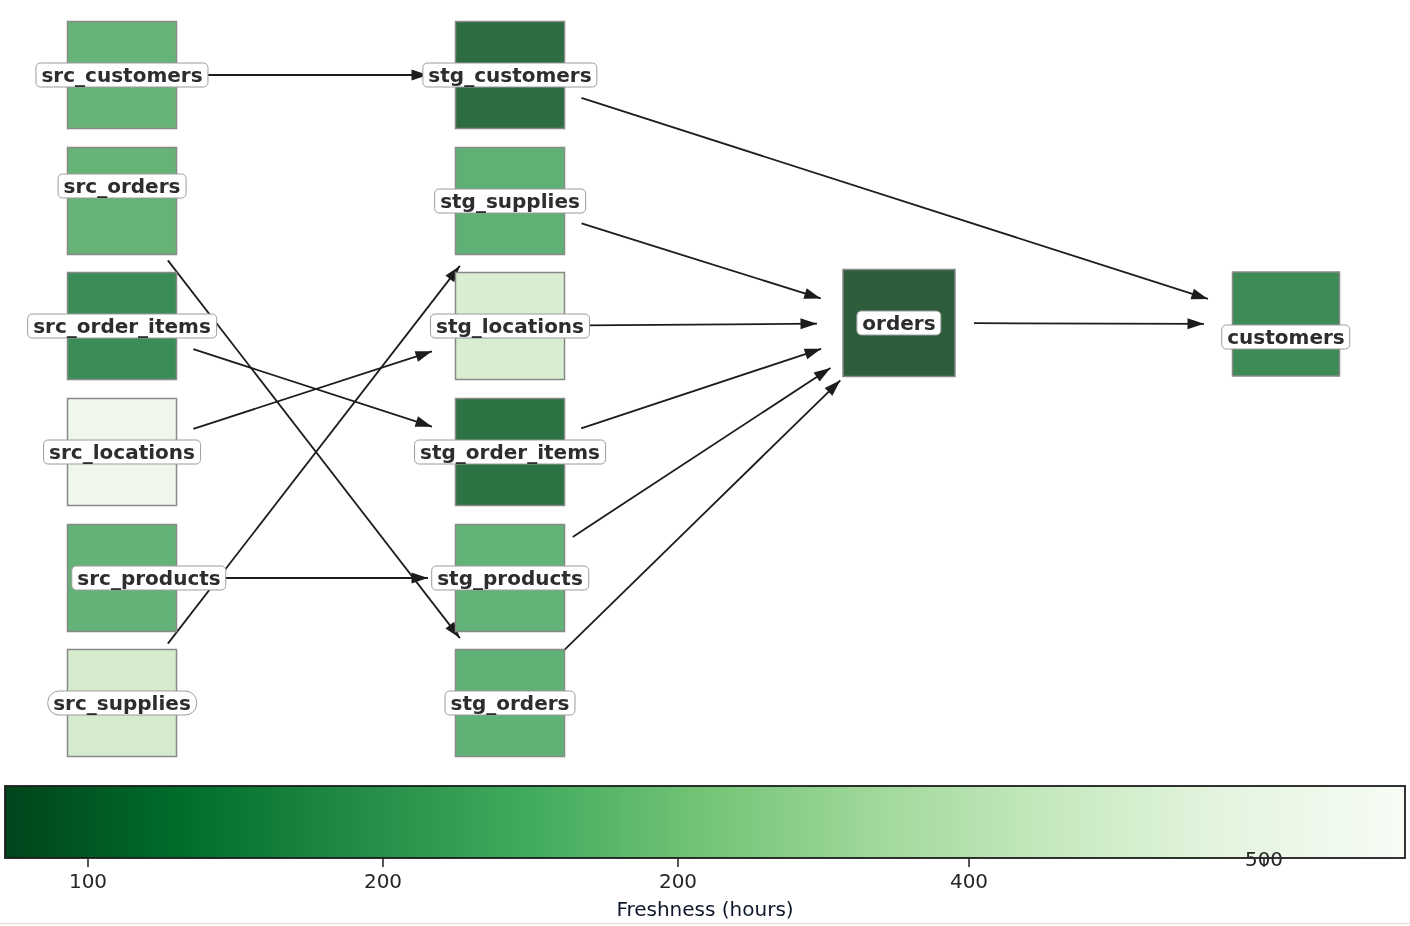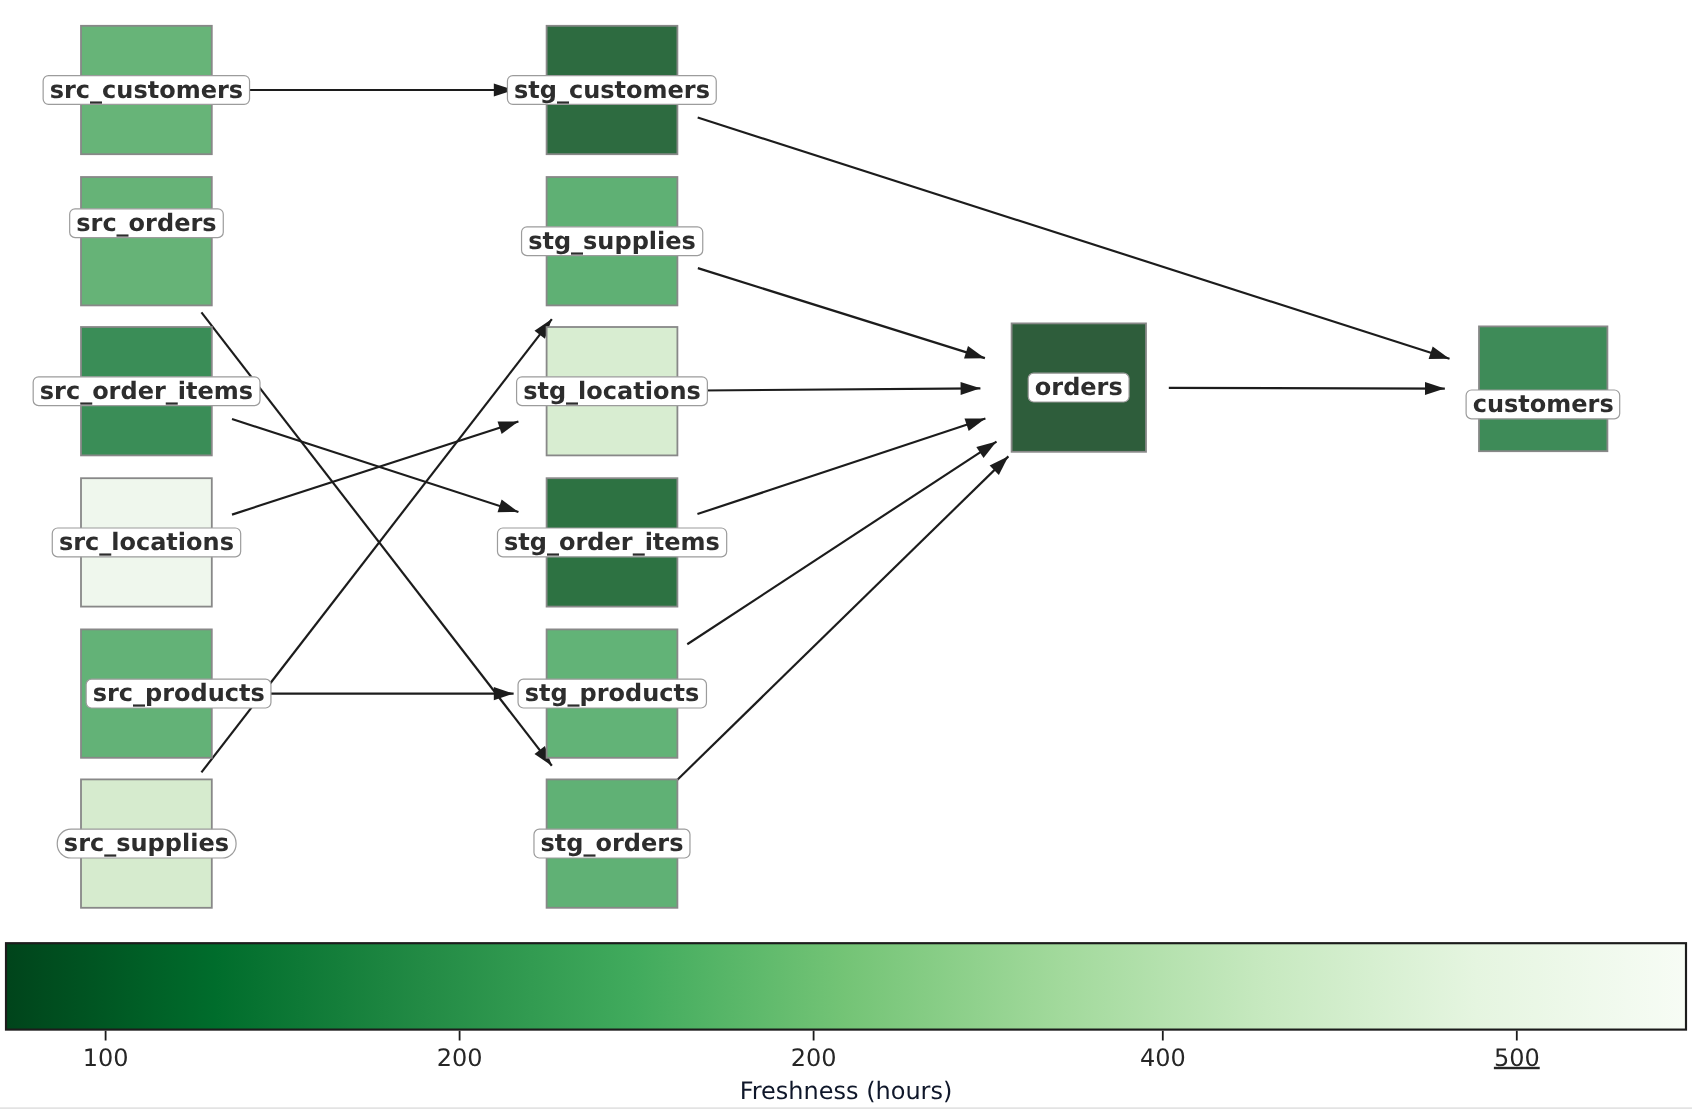--- a/index.html
+++ b/index.html
@@ -68,21 +68,21 @@
       <line x1="678" y1="859" x2="678" y2="867" stroke="#1c1c1c" stroke-width="1.5"></line>
       <line x1="969" y1="859" x2="969" y2="867" stroke="#1c1c1c" stroke-width="1.5"></line>
       <line x1="1264" y1="859" x2="1264" y2="867" stroke="#1c1c1c" stroke-width="1.5"></line>
       <line x1="0" y1="923.5" x2="1410" y2="923.5" stroke="#e3e3e3" stroke-width="1.5"></line>
     </svg>
   <div id="labels">
       <div class="tick-label" style="left: 88px; top: 870px;">100</div>
       <div class="tick-label" style="left: 383px; top: 870px;">200</div>
       <div class="tick-label" style="left: 678px; top: 870px;">200</div>
       <div class="tick-label" style="left: 969px; top: 870px;">400</div>
-      <div class="tick-label" style="left: 1264px; top: 870px; text-decoration: underline;">500</div>
+      <div class="tick-label" style="left: 1264px; top: 848px;">500</div>
       <div class="nlabel" style="left: 122px; top: 75px; text-align: center;">src_customers</div>
       <div class="nlabel" style="left: 122px; top: 186px;">src_orders</div>
       <div class="nlabel" style="left: 122px; top: 326px;">src_order_items</div>
       <div class="nlabel" style="left: 122px; top: 452px;">src_locations</div>
       <div class="nlabel" style="left: 122px; top: 578px; margin-left: 27px;">src_products</div>
       <div class="nlabel" style="left: 122px; top: 703px; border-radius: 12px;">src_supplies</div>
       <div class="nlabel" style="left: 510px; top: 75px;">stg_customers</div>
       <div class="nlabel" style="left: 510px; top: 201px;">stg_supplies</div>
       <div class="nlabel" style="left: 510px; top: 326px;">stg_locations</div>
       <div class="nlabel" style="left: 510px; top: 452px;">stg_order_items</div>

